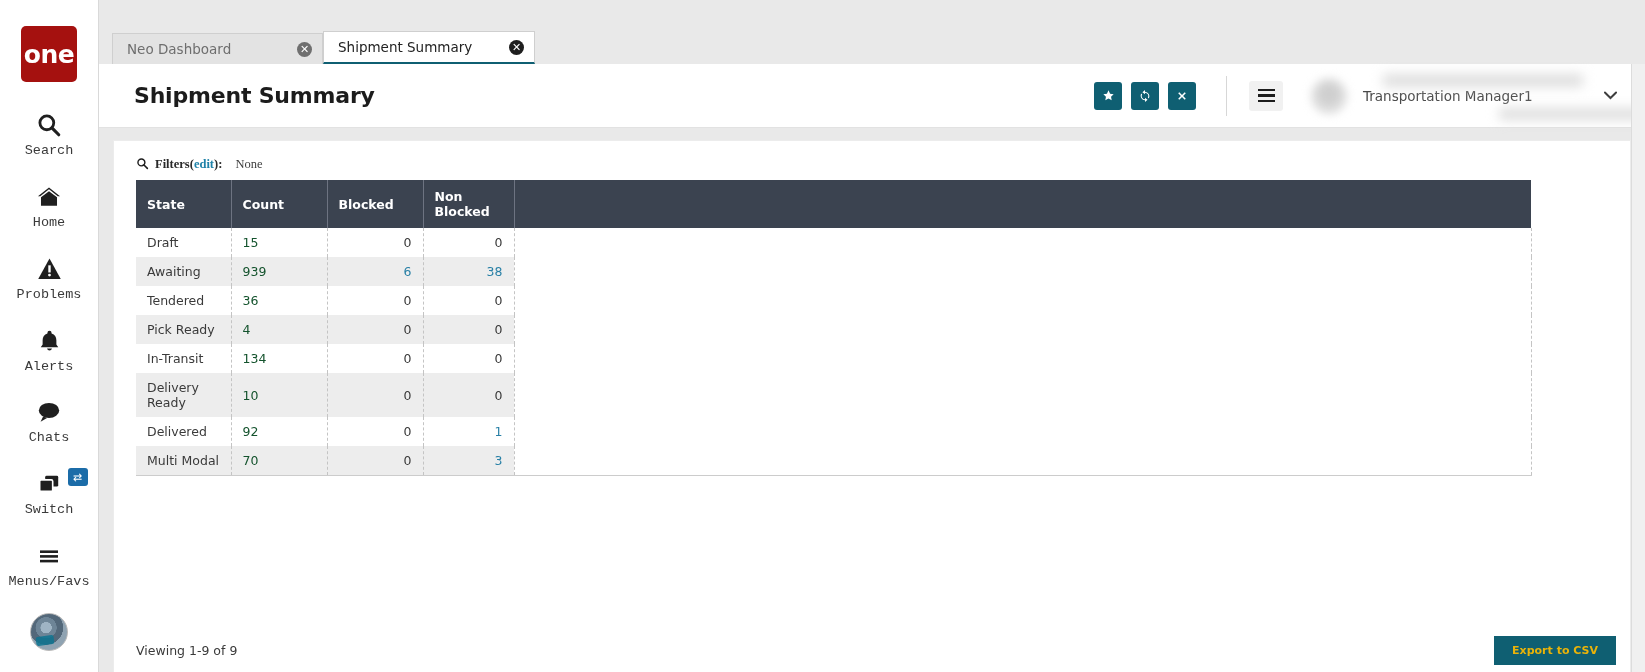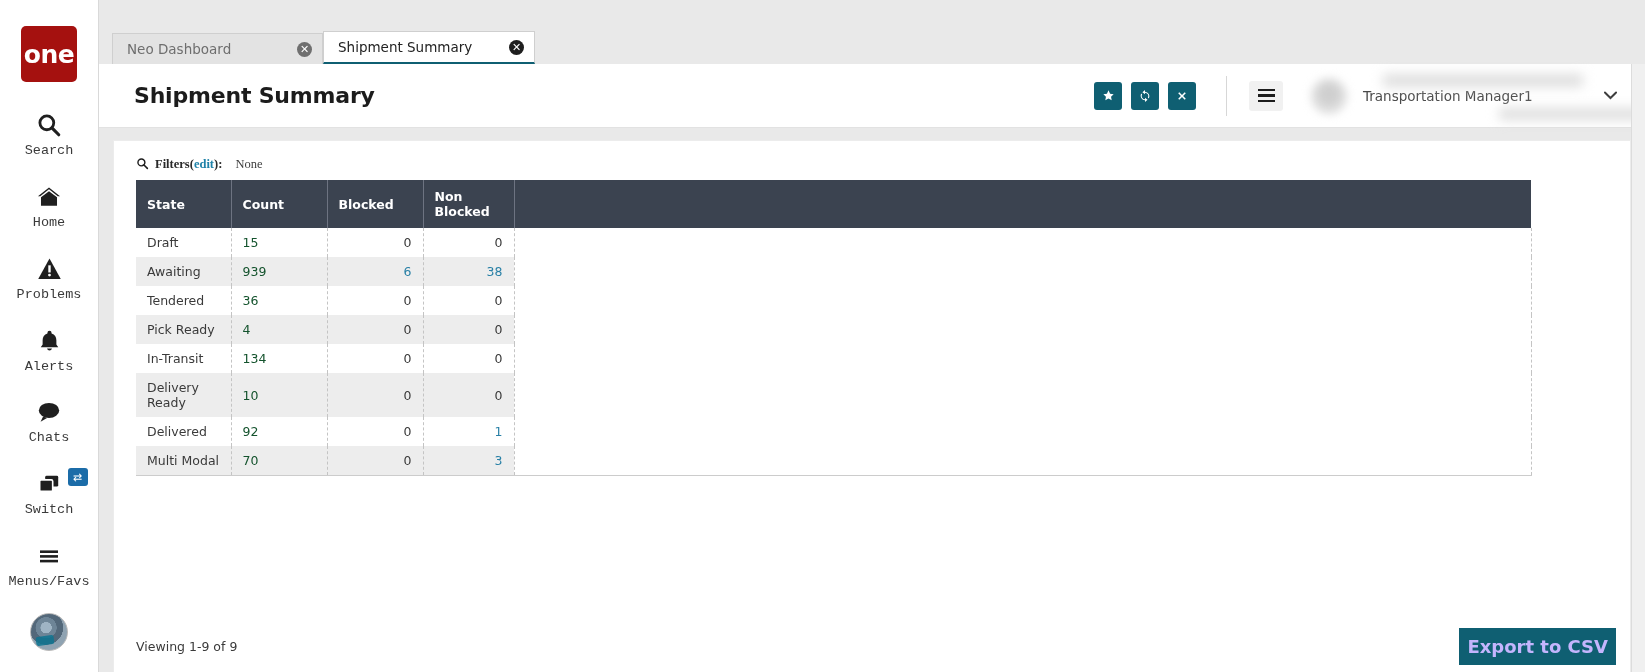--- a/index.html
+++ b/index.html
@@ -321,24 +321,24 @@
     gap: 16px;
   }
   .viewing {
     font-size: 12.5px;
     color: #3a3a3a;
     font-family: "DejaVu Sans", sans-serif;
   }
   .export-btn {
     margin-left: auto;
     background: #0f5f72;
-    color: #c4b5fd;
-    font-size: 18px;
+    color: #eab308;
+    font-size: 11px;
     font-weight: 700;
-    padding: 8px 8px;
+    padding: 8px 18px;
     border: none;
     cursor: pointer;
     font-family: "DejaVu Sans", sans-serif;
   }
   .scroll-gutter {
     position: absolute;
     right: 0; top: 44px; bottom: 0;
     width: 14px;
     background: #f0f0f0;
     border-left: 1px solid #dcdcdc;

